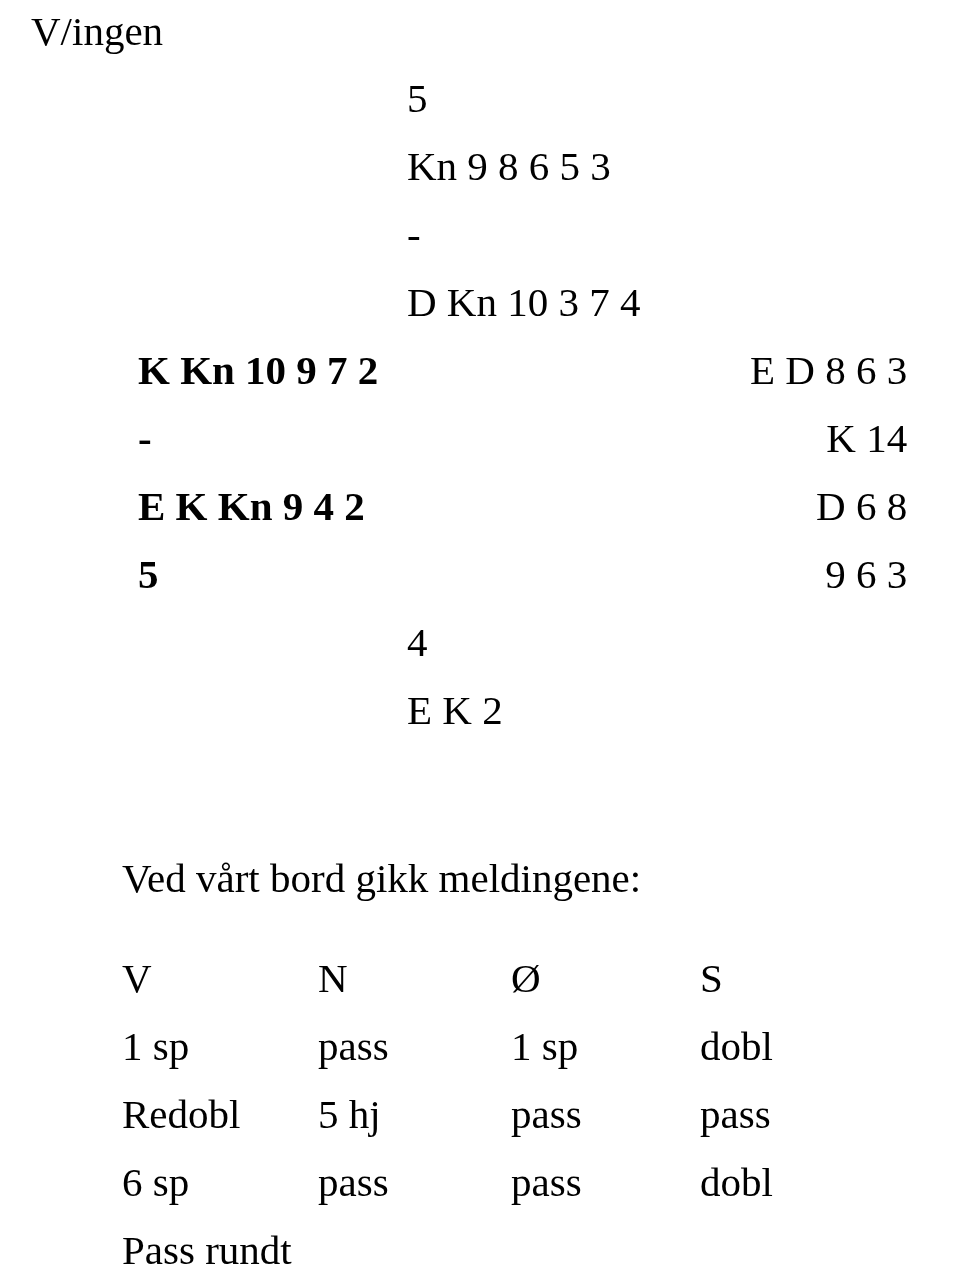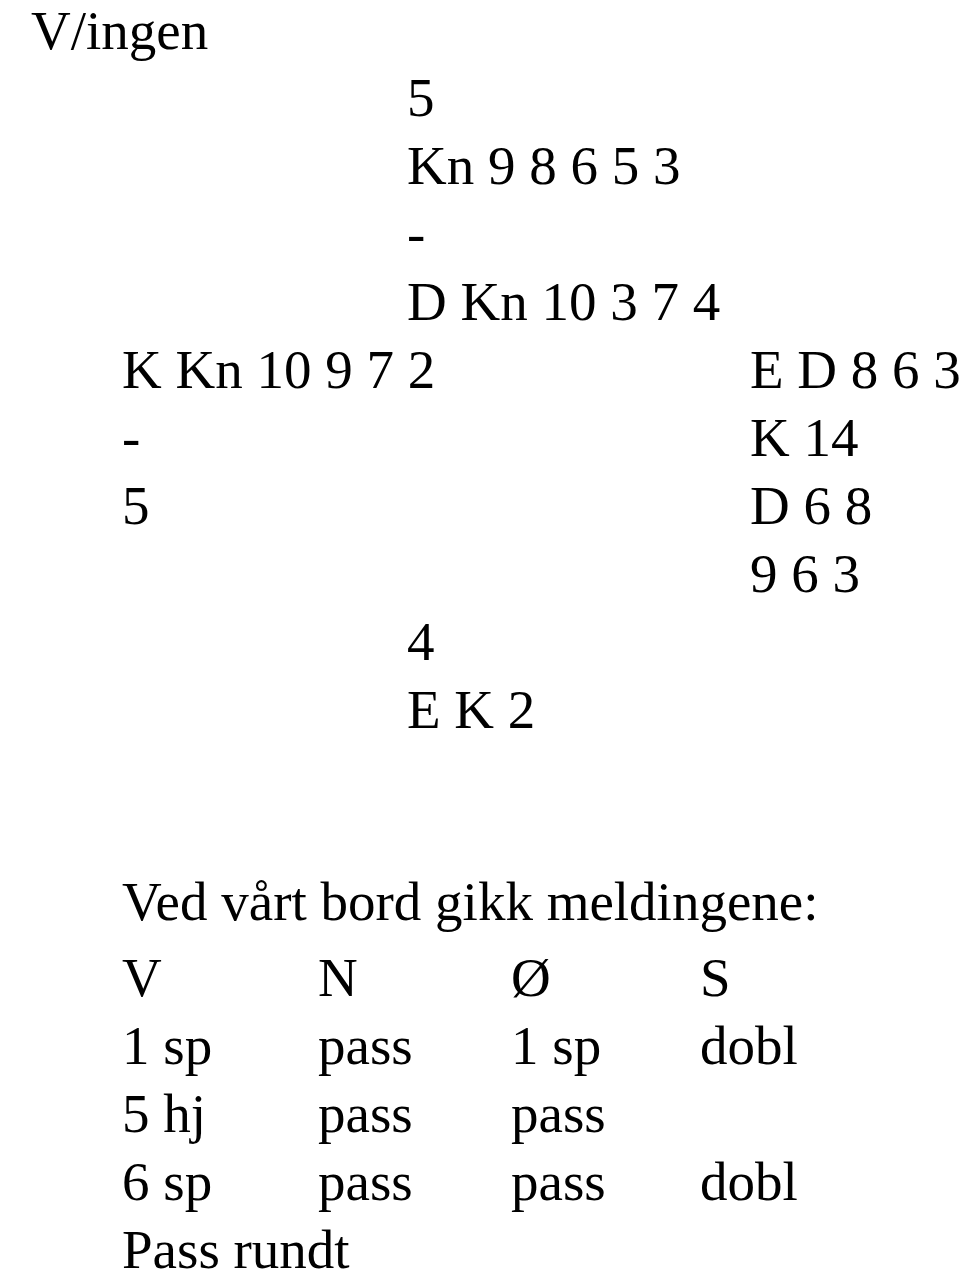--- a/index.html
+++ b/index.html
@@ -7,34 +7,34 @@
     padding: 0;
     background: #ffffff;
   }
   .page {
     position: relative;
     width: 969px;
     height: 1281px;
     background: #ffffff;
     color: #000000;
     font-family: "Liberation Serif", "DejaVu Serif", serif;
-    font-size: 55px;
+    font-size: 41px;
     line-height: 68px;
     overflow: hidden;
   }
   .abs {
     position: absolute;
     white-space: nowrap;
   }
   .dealer   { left: 31px;  top: -3px; }
   .north    { left: 407px; top: 64px; }
-  .westside { left: 122px; top: 336px; }
-  .eastside { left: 750px; top: 336px; }
+  .westside { left: 138px; top: 336px; font-weight: bold; }
+  .eastside { left: 750px; top: 336px; text-align: right; }
   .south    { left: 407px; top: 608px; }
-  .intro    { left: 122px; top: 868px; }
+  .intro    { left: 122px; top: 844px; }
   .auction  { left: 122px; top: 944px; width: 780px; }
   .afooter  { left: 122px; top: 1216px; }
   .arow {
     display: grid;
     grid-template-columns: 196px 193px 189px auto;
   }
   .acell {
     white-space: nowrap;
   }
 </style>
@@ -48,20 +48,21 @@
   <div class="abs north">
     <div>5</div>
     <div>Kn 9 8 6 5 3</div>
     <div>-</div>
     <div>D Kn 10 3 7 4</div>
   </div>
 
   <div class="abs westside">
     <div>K Kn 10 9 7 2</div>
     <div>-</div>
+    <div>E K Kn 9 4 2</div>
     <div>5</div>
   </div>
 
   <div class="abs eastside">
     <div>E D 8 6 3</div>
     <div>K 14</div>
     <div>D 6 8</div>
     <div>9 6 3</div>
   </div>
 
@@ -79,20 +80,21 @@
       <span class="acell">Ø</span>
       <span class="acell">S</span>
     </div>
     <div class="arow">
       <span class="acell">1 sp</span>
       <span class="acell">pass</span>
       <span class="acell">1 sp</span>
       <span class="acell">dobl</span>
     </div>
     <div class="arow">
+      <span class="acell">Redobl</span>
       <span class="acell">5 hj</span>
       <span class="acell">pass</span>
       <span class="acell">pass</span>
     </div>
     <div class="arow">
       <span class="acell">6 sp</span>
       <span class="acell">pass</span>
       <span class="acell">pass</span>
       <span class="acell">dobl</span>
     </div>

